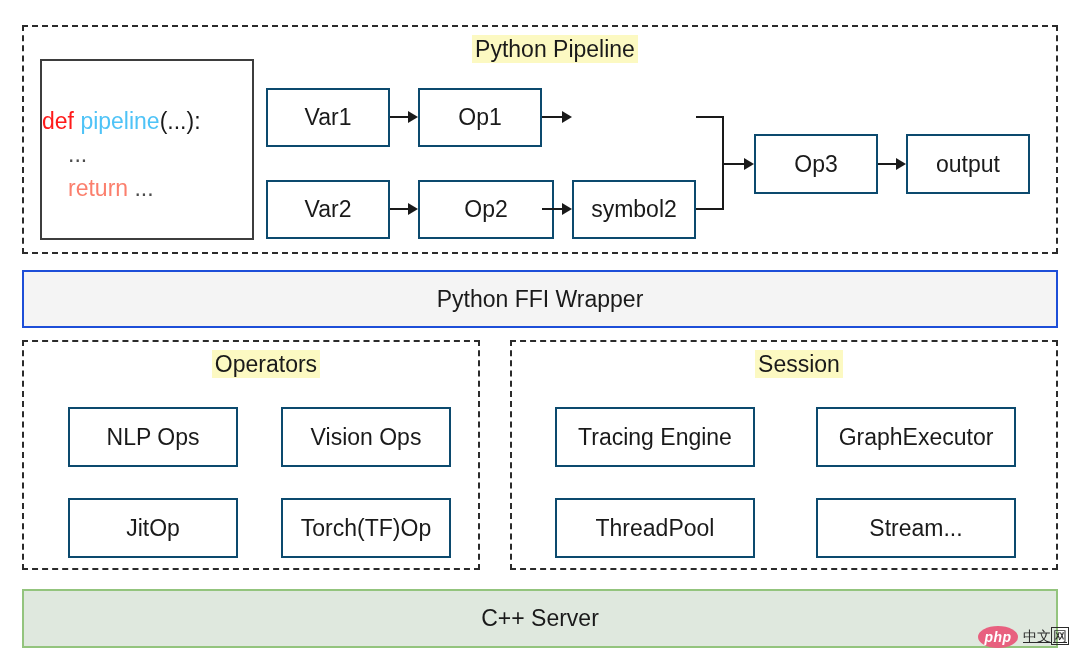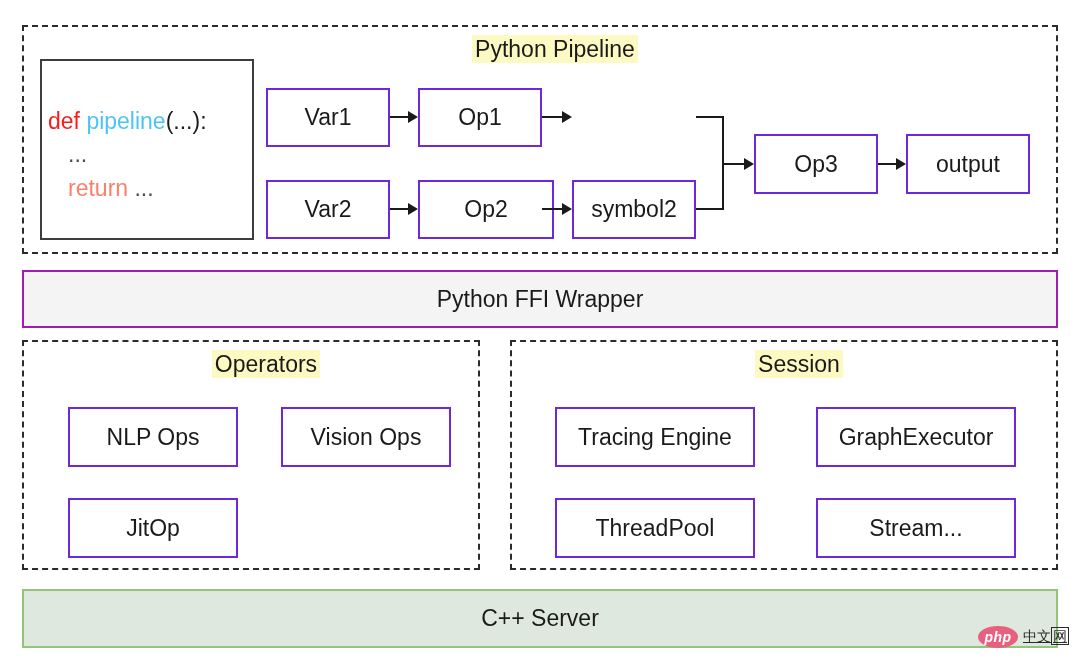--- a/index.html
+++ b/index.html
@@ -40,21 +40,21 @@
     white-space: nowrap;
   }
   .group-title span.hl {
     background: #fcf9c2;
     padding: 1px 3px;
     margin-left: 30px;
   }
   .node {
     position: absolute;
     box-sizing: border-box;
-    border: 2px solid #6d28d9;
+    border: 2px solid #0c4a6e;
     background: #ffffff;
     display: flex;
     align-items: center;
     justify-content: center;
     font-size: 23px;
     line-height: 1;
     color: #1a1a1a;
     white-space: nowrap;
   }
   .band {
@@ -77,21 +77,21 @@
     width: 214px;
     height: 181px;
     box-sizing: border-box;
     border: 2px solid #3d3d3d;
     background: #ffffff;
     font-size: 23px;
     line-height: 1.45;
     padding: 44px 0 0 0;
     white-space: nowrap;
   }
-  #code-line-1 { padding-left: 6px; }
+  #code-line-1 { }
   #code-line-2 { padding-left: 26px; }
   #code-line-3 { padding-left: 26px; }
   .tok-kw   { color: #ff1a1a; }
   .tok-fn   { color: #4ec3f7; }
   .tok-punct{ color: #1a1a1a; }
   .tok-ret  { color: #fb7f6d; }
   .tok-dots { color: #4d4d4d; }
 
   
   .conn {
@@ -105,21 +105,21 @@
     width: 0;
     height: 0;
     border-top: 6px solid transparent;
     border-bottom: 6px solid transparent;
     border-left: 10px solid #1a1a1a;
   }
 
   
   #ffi-band {
     left: 22px; top: 270px; width: 1036px; height: 58px;
-    border: 2px solid #a21caf;
+    border: 2px solid #1d4ed8;
     background: #f4f4f4;
   }
 
   
   #operators-group { left: 22px; top: 340px; width: 458px; height: 230px; }
   #session-group   { left: 510px; top: 340px; width: 548px; height: 230px; }
 
   
   #server-band {
     left: 22px; top: 589px; width: 1036px; height: 59px;
@@ -215,20 +215,21 @@
   </div>
 
   <div class="dashed-group" id="operators-group">
     <div class="group-title">
       <span class="hl">Operators</span>
     </div>
 
     <div class="node" style="left:44px; top:65px; width:170px; height:60px;">NLP Ops</div>
     <div class="node" style="left:257px; top:65px; width:170px; height:60px;">Vision Ops</div>
     <div class="node" style="left:44px; top:156px; width:170px; height:60px;">JitOp</div>
+    <div class="node" style="left:257px; top:156px; width:170px; height:60px;">Torch(TF)Op</div>
   </div>
 
   <div class="dashed-group" id="session-group">
     <div class="group-title">
       <span class="hl">Session</span>
     </div>
 
     <div class="node" style="left:43px; top:65px; width:200px; height:60px;">Tracing Engine</div>
     <div class="node" style="left:304px; top:65px; width:200px; height:60px;">GraphExecutor</div>
     <div class="node" style="left:43px; top:156px; width:200px; height:60px;">ThreadPool</div>

